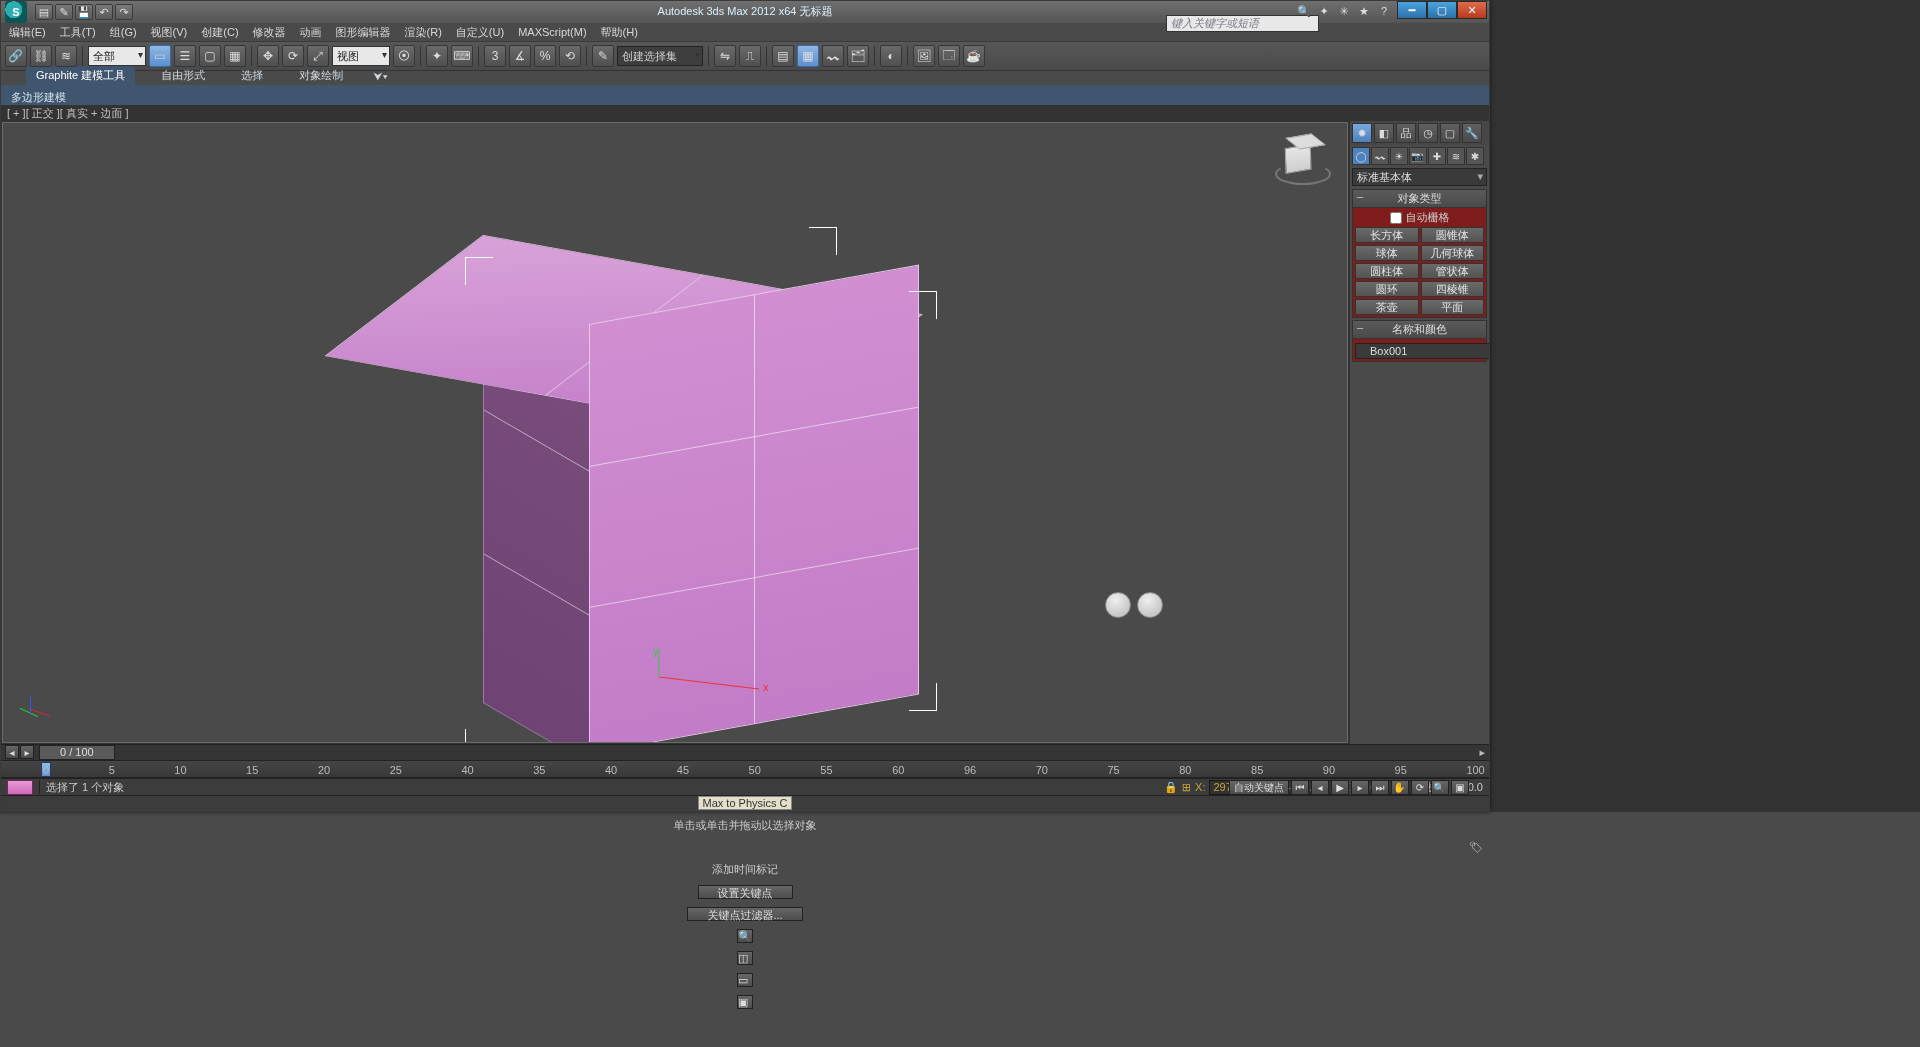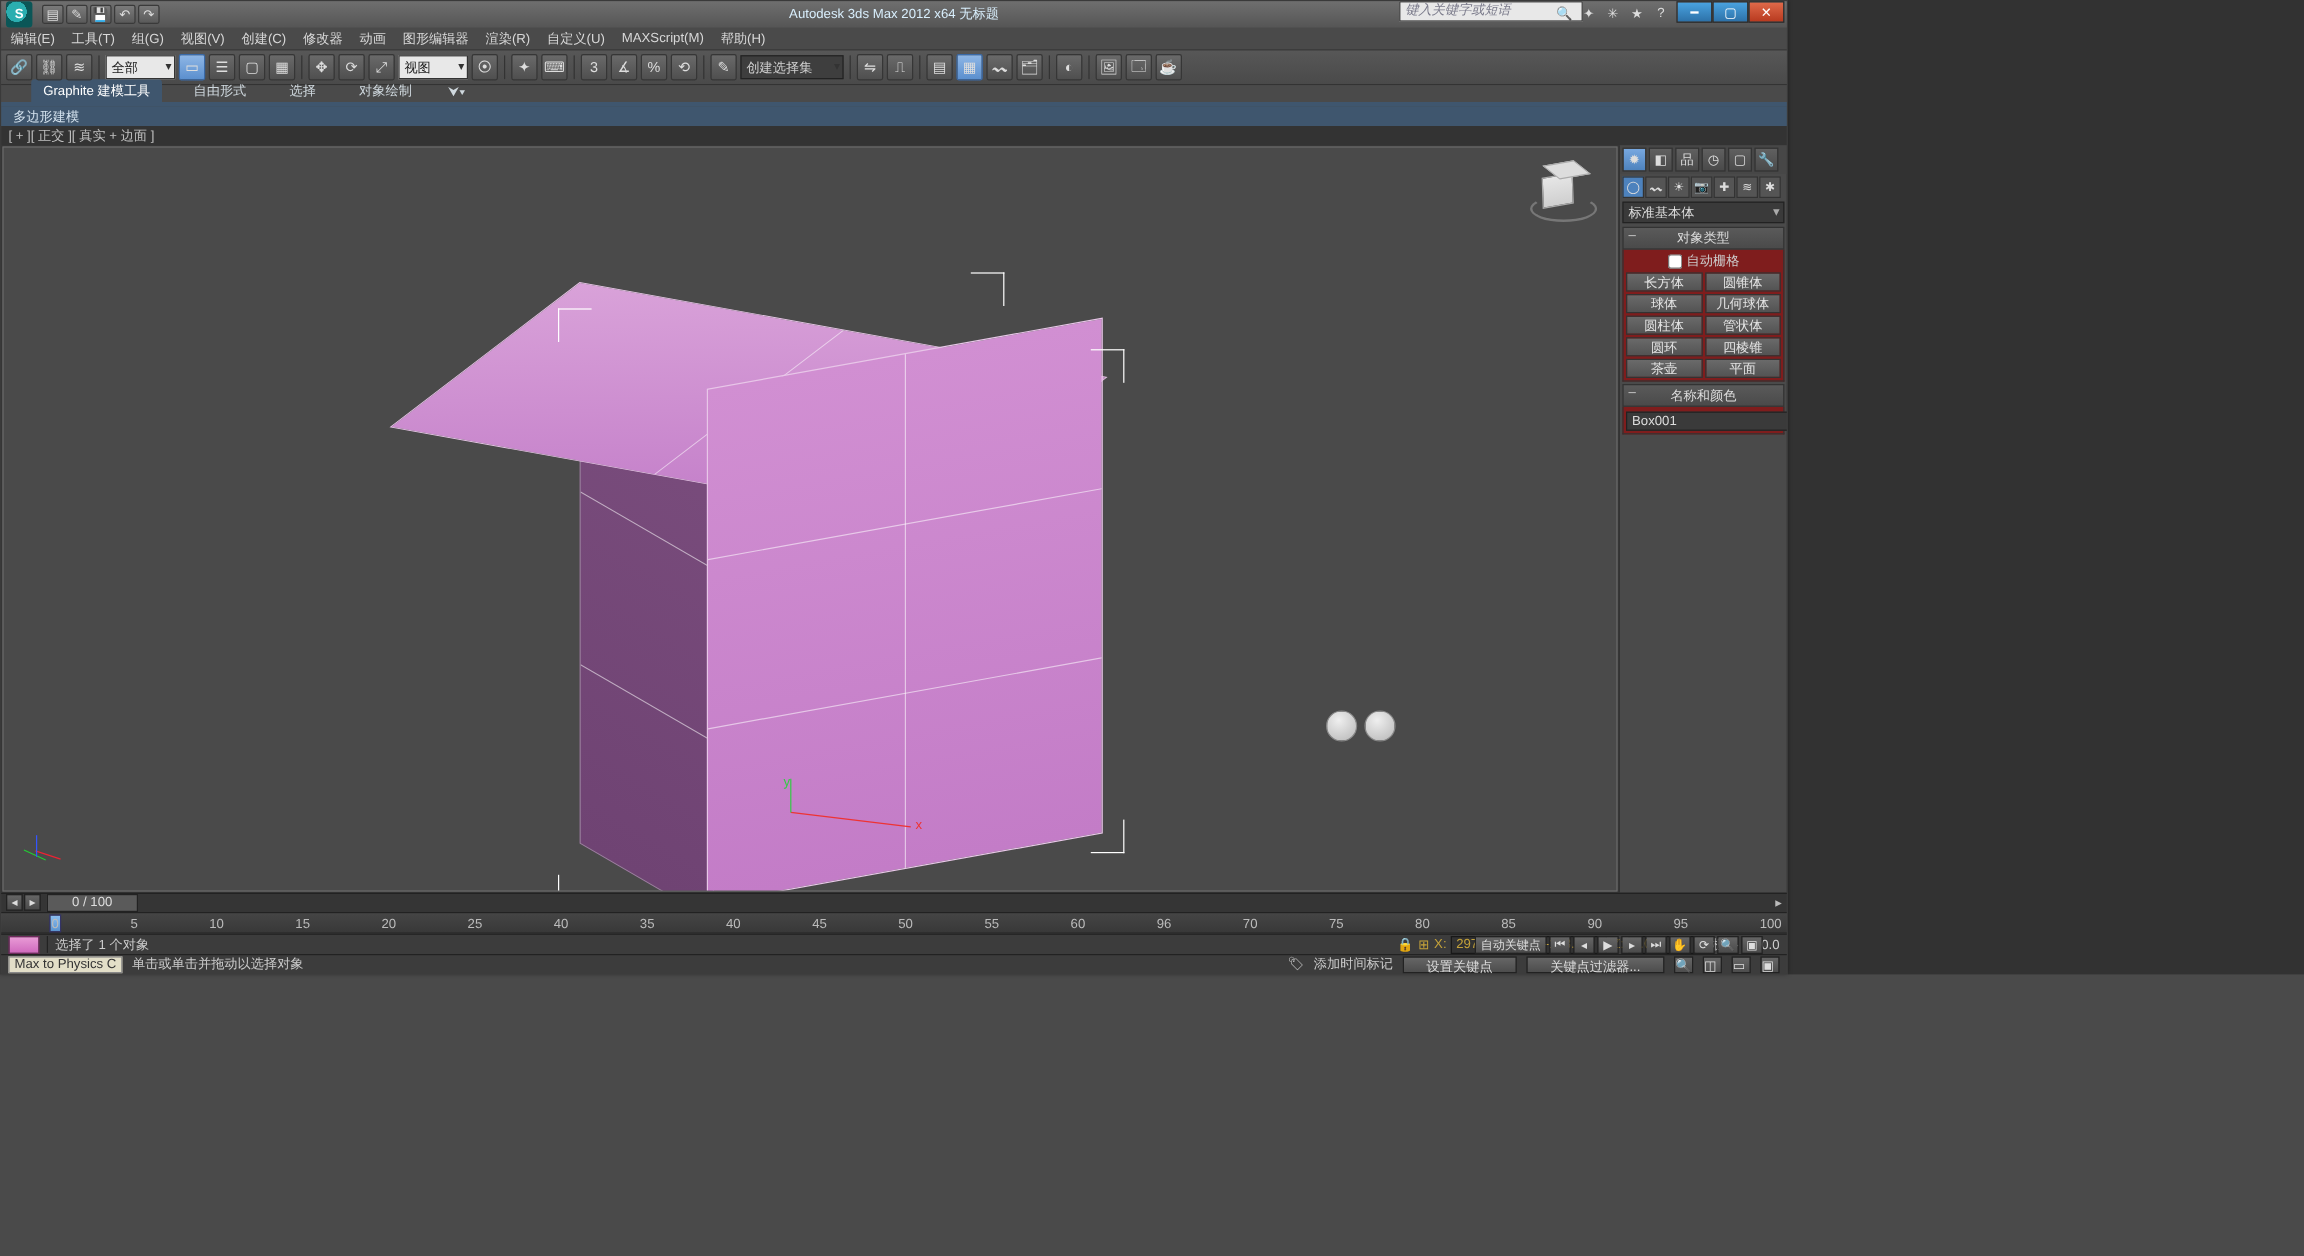--- a/index.html
+++ b/index.html
@@ -7,21 +7,21 @@
 
 
 .desktop-strip { position: absolute; left: 0; right: 0; top: 0; height: 9px; background: linear-gradient(90deg,#2a6fb2 0 8%,#b3d2ef 8% 22%,#2a6fb2 22% 35%,#3f577c 35% 55%,#2a6fb2 55% 75%,#b3d2ef 75% 80%,#2a6fb2 80% 100%); filter: blur(1px); }
 
 .app-window { position: absolute; left: 0; top: 0; width: 1490px; height: 812px; background: #4a4a4a; border: 1px solid #3a3a3a; box-shadow: 0 0 4px rgba(0,0,0,.6); display: flex; flex-direction: column; }
 .titlebar { height: 22px; background: linear-gradient(#6f6f6f,#555); display: flex; align-items: center; color: #d8eefc; position: relative; }
 .titlebar .logo { width: 22px; height: 22px; background: radial-gradient(circle at 40% 40%,#2baeb0 0 45%,#0b5657 46% 100%); border-radius: 3px; margin: 0 4px; display:flex;align-items:center;justify-content:center;color:#fff;font-weight:bold; }
 .titlebar .tb-btns { display:flex; gap:2px; margin-left:4px; }
 .tb-btns .tb { width:18px;height:16px;background:linear-gradient(#7a7a7a,#5a5a5a);border:1px solid #3a3a3a;border-radius:2px;display:flex;align-items:center;justify-content:center;color:#ddd; }
 .titlebar .title-center { position:absolute; left:0; right:0; text-align:center; pointer-events:none; top:3px; }
-.titlebar .search { position:absolute; right:170px; top:0; width:153px; height:17px; background:#e8e8e8; border:1px solid #333; color:#7a7a8a; font-style:italic; padding-left:4px; line-height:15px; }
+.titlebar .search { position:absolute; right:170px; top:14px; width:153px; height:17px; background:#e8e8e8; border:1px solid #333; color:#7a7a8a; font-style:italic; padding-left:4px; line-height:15px; }
 .titlebar .help-icons { position:absolute; right:96px; top:2px; display:flex; gap:2px; }
 .titlebar .help-icons span { width:18px;height:16px;display:flex;align-items:center;justify-content:center;color:#ddd; }
 .titlebar .win-controls { position:absolute; right:2px; top:0; display:flex; }
 .titlebar .wc { width:30px; height:18px; border:1px solid #2a2a2a; display:flex;align-items:center;justify-content:center; color:#fff; }
 .wc.min { background:linear-gradient(#4aa3e0,#2d71a8); }
 .wc.max { background:linear-gradient(#4aa3e0,#2d71a8); }
 .wc.close { background:linear-gradient(#e06a4a,#b83a1f); }
 
 .menubar { height:18px; background:#4a4a4a; display:flex; align-items:center; padding-left:8px; gap:14px; color:#d8d8d8; }
 .menubar span { cursor:default; }
@@ -63,36 +63,36 @@
 .cp-dd { margin:1px 2px; height:18px; background:#3a3a3a; border:1px solid #222; color:#ddd; padding:0 14px 0 4px; position:relative; display:flex; align-items:center;}
 .cp-dd::after{content:"▾";position:absolute;right:3px;top:1px;color:#aaa;}
 .rollout-hdr { margin:2px 2px 0 2px; background:linear-gradient(#5a5a5a,#4a4a4a); border:1px solid #333; color:#ddd; text-align:center; padding:1px 0; position:relative;}
 .rollout-hdr::before{content:"–";position:absolute;left:4px;top:0;color:#ccc;}
 .rollout-body { margin:0 2px; border:1px solid #333; border-top:none; background:#7f1d1d; padding:2px; }
 .auto-grid { display:flex; align-items:center; justify-content:center; gap:4px; color:#ccc; }
 .auto-grid input{width:12px;height:12px;}
 .prim-grid { display:grid; grid-template-columns:1fr 1fr; gap:2px; margin-top:2px;}
 .prim-grid button { height:16px; background:linear-gradient(#6a6a6a,#535353); border:1px solid #333; color:#e4e4e4; font-size:11px; }
 .name-row{display:flex;gap:2px;margin-top:2px;}
-.name-row input{flex:1;height:16px;background:#3a3a3a;border:1px solid #222;color:#ddd;padding:0 4px;}
+.name-row input{flex:1;height:16px;background:#3a3a3a;border:1px solid #222;color:#ddd;padding:0 14px;}
 
 
 .time-row{height:16px;background:#353535;display:flex;align-items:center;color:#bbb;position:relative;border-top:1px solid #222;}
 .time-row .framebox{position:absolute;left:38px;top:0;height:15px;padding:0 20px;background:#5a5a5a;border:1px solid #222;color:#ddd;}
 .time-row .arrows{position:absolute;left:4px;top:0;display:flex;gap:1px;}
 .time-row .arrows span{width:14px;height:14px;background:linear-gradient(#666,#4a4a4a);border:1px solid #222;color:#ddd;display:flex;align-items:center;justify-content:center;font-size:10px;}
 .time-ruler{height:18px;background:linear-gradient(#454545,#383838);position:relative;border-top:1px solid #222;border-bottom:1px solid #222;}
 .time-ruler .slider{position:absolute;left:40px;top:1px;width:10px;height:15px;background:linear-gradient(#8bbef0,#5a93cf);border:1px solid #336;}
 .time-ruler .ticks{position:absolute;left:42px;right:4px;top:0;height:18px;display:flex;justify-content:space-between;color:#bbb;font-size:10px;align-items:center;}
 .status-row{height:17px;background:#3c3c3c;border-top:1px solid #222;display:flex;align-items:center;color:#ccc;gap:6px;padding-left:6px;position:relative;}
 .status-row .pinkbtn{width:26px;height:15px;background:linear-gradient(#e99bd6,#cf69bd);border:1px solid #6d2a5b;}
 .coord-grp{display:flex;gap:4px;align-items:center;margin-left:auto;margin-right:6px;}
 .coord-grp span.lbl{color:#c4a23a;}
 .coord-grp .spin{width:56px;height:15px;background:#323232;border:1px solid #181818;color:#c4a23a;padding:0 3px;display:flex;align-items:center;}
-.status2{height:16px;background:#3c3c3c;display:flex;align-items:center;color:#ccc;padding:0 6px;gap:8px;border-top:1px solid #222;}
+.status2{height:16px;background:#3c3c3c;display:flex;align-items:center;color:#ccc;padding:0 6px;gap:8px;border-top:1px solid #222;flex-direction:column;}
 .status2 .mini-btn{height:14px;padding:0 19px;background:linear-gradient(#666,#4d4d4d);border:1px solid #222;color:#ddd;}
 .status2 .left-badge{background:#e3dfc8;border:1px solid #888;color:#333;padding:0 4px;height:14px;display:flex;align-items:center;}
 .status-right-cluster{position:absolute;right:20px;top:0;display:flex;gap:2px;align-items:center;height:17px;}
 .status-right-cluster .sb{width:18px;height:15px;background:linear-gradient(#666,#4a4a4a);border:1px solid #222;color:#ddd;display:flex;align-items:center;justify-content:center;font-size:10px;}
 
 
 .box3d{position:absolute;left:470px;top:112px;width:460px;height:580px;}
 .sel-corners span{position:absolute;width:28px;height:28px;border:1px solid #fff;}
 .face{position:absolute;background:#cf8cd0;border:1px solid #e8c6e8;}
 .face .edge{position:absolute;background:rgba(255,255,255,.55);}

